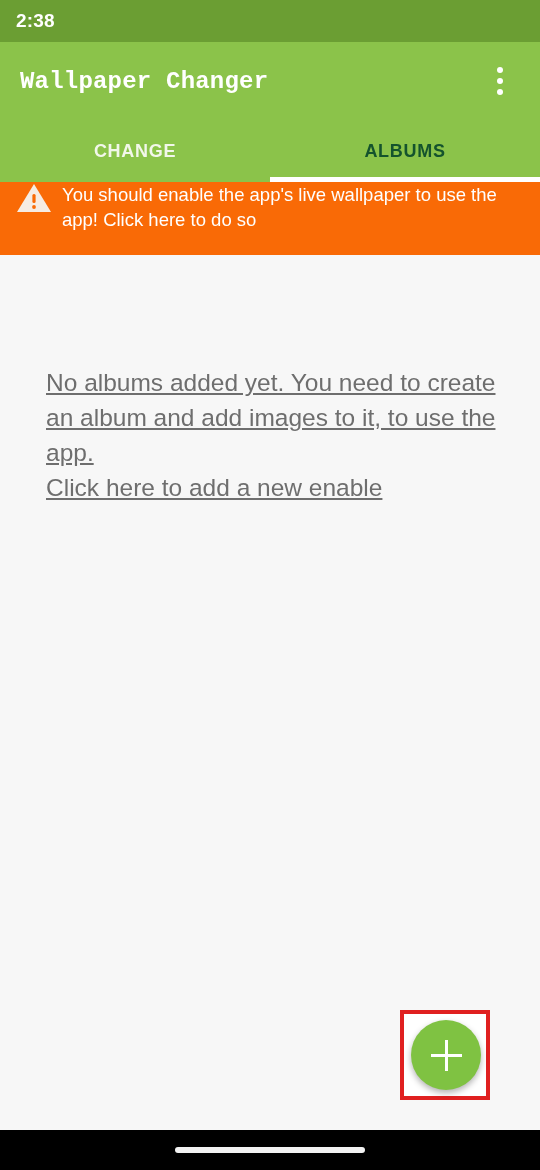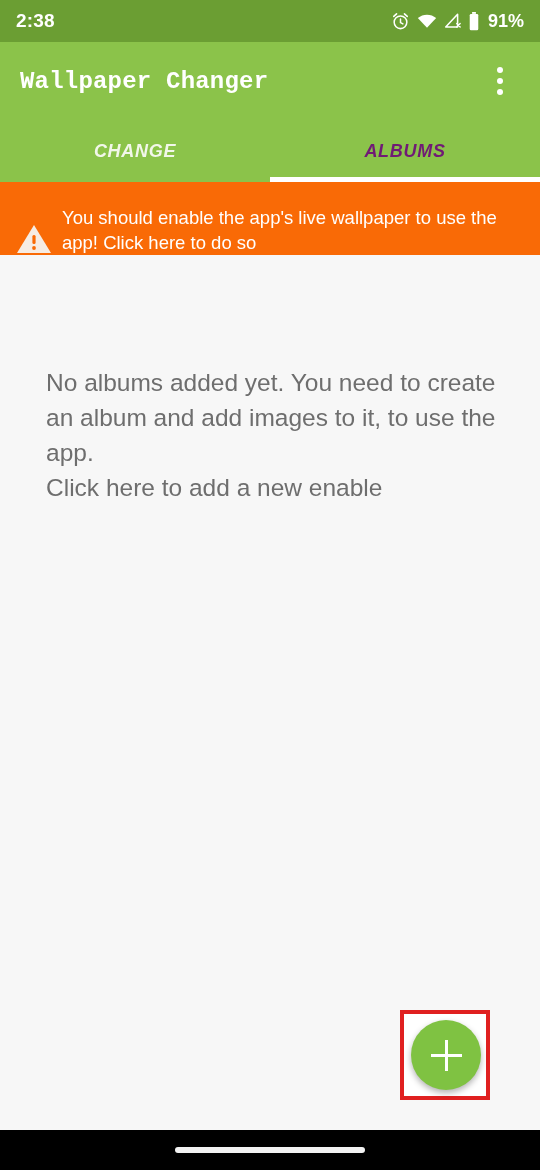--- a/index.html
+++ b/index.html
@@ -78,36 +78,35 @@
     flex:1;
     display:flex; align-items:center; justify-content:center;
     position:relative;
     cursor:pointer;
   }
   .tab-label {
     color:#f2f7ea;
     font-size:18px;
     font-weight:bold;
     letter-spacing:.7px;
-    font-style:italic;
-  }
-  .tab.selected .tab-label { color:#701a75; }
+  }
+  .tab.selected .tab-label { color:#14532d; }
   .tab-indicator {
     position:absolute;
     bottom:0; left:0;
     width:100%; height:5px;
     background:#ffffff;
   }
 
   
   .banner {
     position:absolute; top:182px; left:0;
     width:540px; height:73px;
     background:#f96a06;
-    display:flex; align-items:flex-end;
+    display:flex; align-items:flex-start;
     padding:0 14px 0 12px;
     cursor:pointer;
   }
   .banner-icon { width:44px; flex:0 0 44px; display:flex; justify-content:center; }
   .banner-text {
     color:#ffffff;
     font-size:18.5px;
     line-height:25px;
     margin-left:6px;
   }
@@ -120,20 +119,21 @@
     background:#f7f7f7;
   }
   .empty-state {
     position:absolute;
     top:110px; left:46px;
     width:455px;
     color:#6e6e6e;
     font-size:24.5px;
     line-height:35px;
     cursor:pointer;
+    text-decoration:underline;
   }
 
   
   .fab-highlight {
     position:absolute;
     left:400px; top:1010px;
     width:90px; height:90px;
     border:4px solid #e02020;
     background:#ffffff;
   }
@@ -169,40 +169,20 @@
     background:#f2f2f2;
   }
 </style>
 </head>
 <body>
 
 <div id="phone">
 
   <div class="statusbar">
     <div class="status-time">2:38</div>
-    <div class="status-right">
-      <svg class="sicon" width="19" height="19" viewBox="0 0 24 24">
-        <circle cx="12" cy="13" r="8" fill="none" stroke="#ffffff" stroke-width="1.9"></circle>
-        <path d="M12 9v4.3l3 1.8" fill="none" stroke="#ffffff" stroke-width="1.9" stroke-linecap="round"></path>
-        <path d="M3.5 5.5 L7 2.3" stroke="#ffffff" stroke-width="2" stroke-linecap="round"></path>
-        <path d="M20.5 5.5 L17 2.3" stroke="#ffffff" stroke-width="2" stroke-linecap="round"></path>
-      </svg>
-      <svg class="sicon" width="20" height="16" viewBox="0 0 24 18">
-        <path d="M12 17 L1 5.5 A17 17 0 0 1 23 5.5 Z" fill="#ffffff"></path>
-      </svg>
-      <svg class="sicon" width="17" height="16" viewBox="0 0 20 18">
-        <path d="M16 1 L16 16 L2 16 Z" fill="none" stroke="#ffffff" stroke-width="1.8" stroke-linejoin="round"></path>
-        <path d="M15 12 l4 4 M19 12 l-4 4" stroke="#ffffff" stroke-width="1.6" stroke-linecap="round"></path>
-      </svg>
-      <svg class="sicon" width="12" height="19" viewBox="0 0 12 20">
-        <rect x="4" y="0" width="4" height="2" fill="#ffffff"></rect>
-        <rect x="1.5" y="2" width="9" height="17.2" rx="1.4" fill="#ffffff"></rect>
-      </svg>
-      <div class="status-batt-text">91%</div>
-    </div>
   </div>
 
   <div class="appbar">
     <div class="app-title">Wallpaper Changer</div>
     <div class="overflow">
       <span></span>
       <span></span>
       <span></span>
     </div>
   </div>

